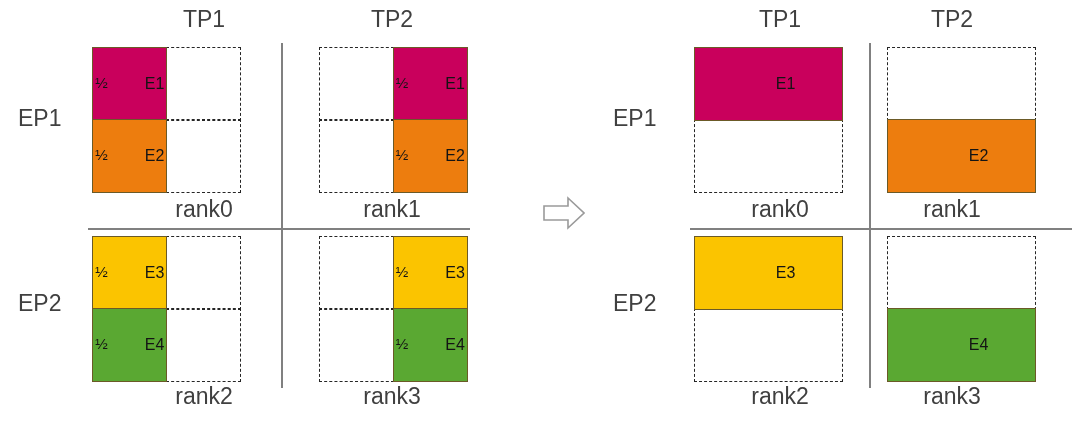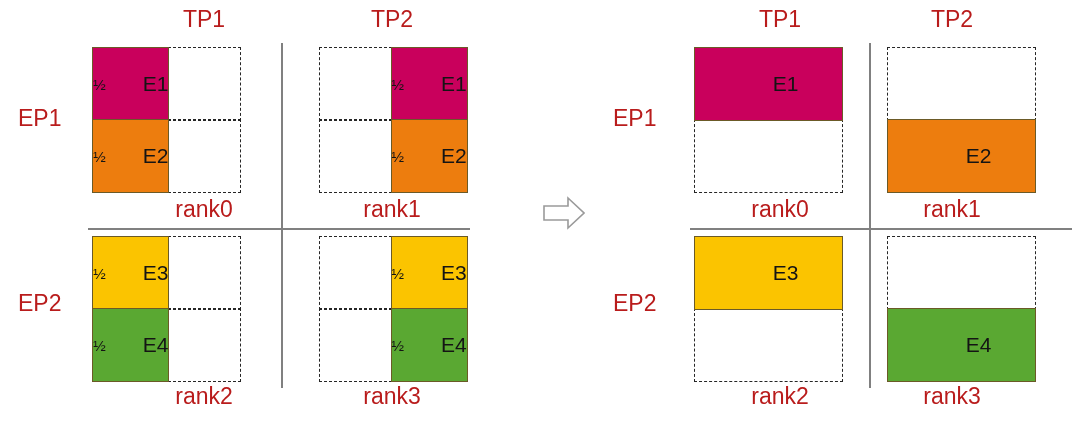--- a/index.html
+++ b/index.html
@@ -13,21 +13,21 @@
   #stage{position:relative;width:1080px;height:438px;}
 
   
   .abs{position:absolute;}
 
   
   .lbl{
     position:absolute;
     font-size:23px;
     line-height:26px;
-    color:#b91c1c;
+    color:#404040;
     white-space:nowrap;
     letter-spacing:0px;
   }
   .lbl.center{transform:translateX(-50%);text-align:center;}
 
   
   .divider-h{position:absolute;height:2px;background:#808080;}
   .divider-v{position:absolute;width:2px;background:#808080;}
 
   
@@ -53,21 +53,21 @@
   }
   .cell-text{
     font-size:24px;
     color:#141414;
     white-space:nowrap;
     display:flex;
     align-items:baseline;
     gap:3px;
   }
   .frac{font-size:15px;position:relative;top:-1px;}
-  .ename{font-size:21px;margin-left:34px;}
+  .ename{font-size:16px;margin-left:34px;}
 
   
   .rankbox2{
     position:absolute;
     box-sizing:border-box;
     display:grid;
     grid-template-columns:1fr;
     grid-template-rows:1fr 1fr;
   }
 

